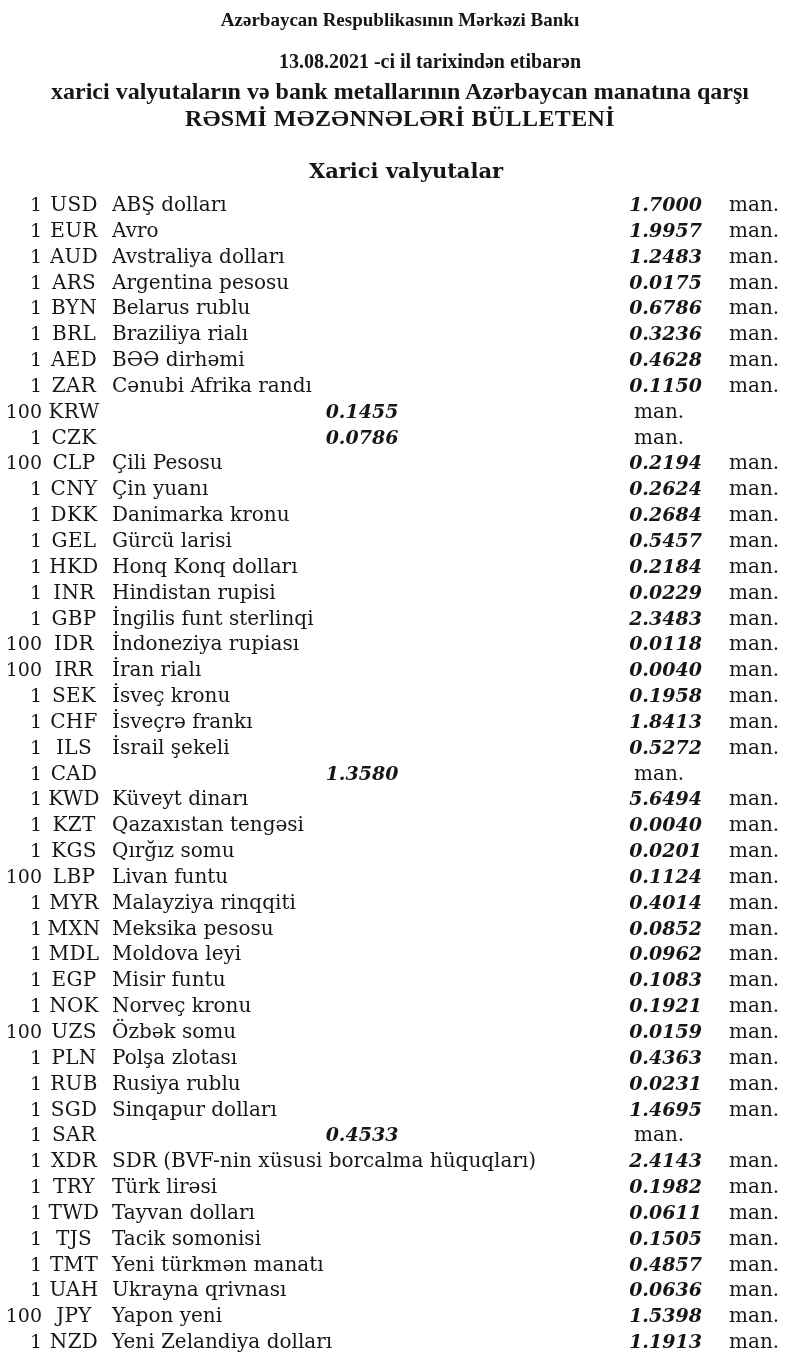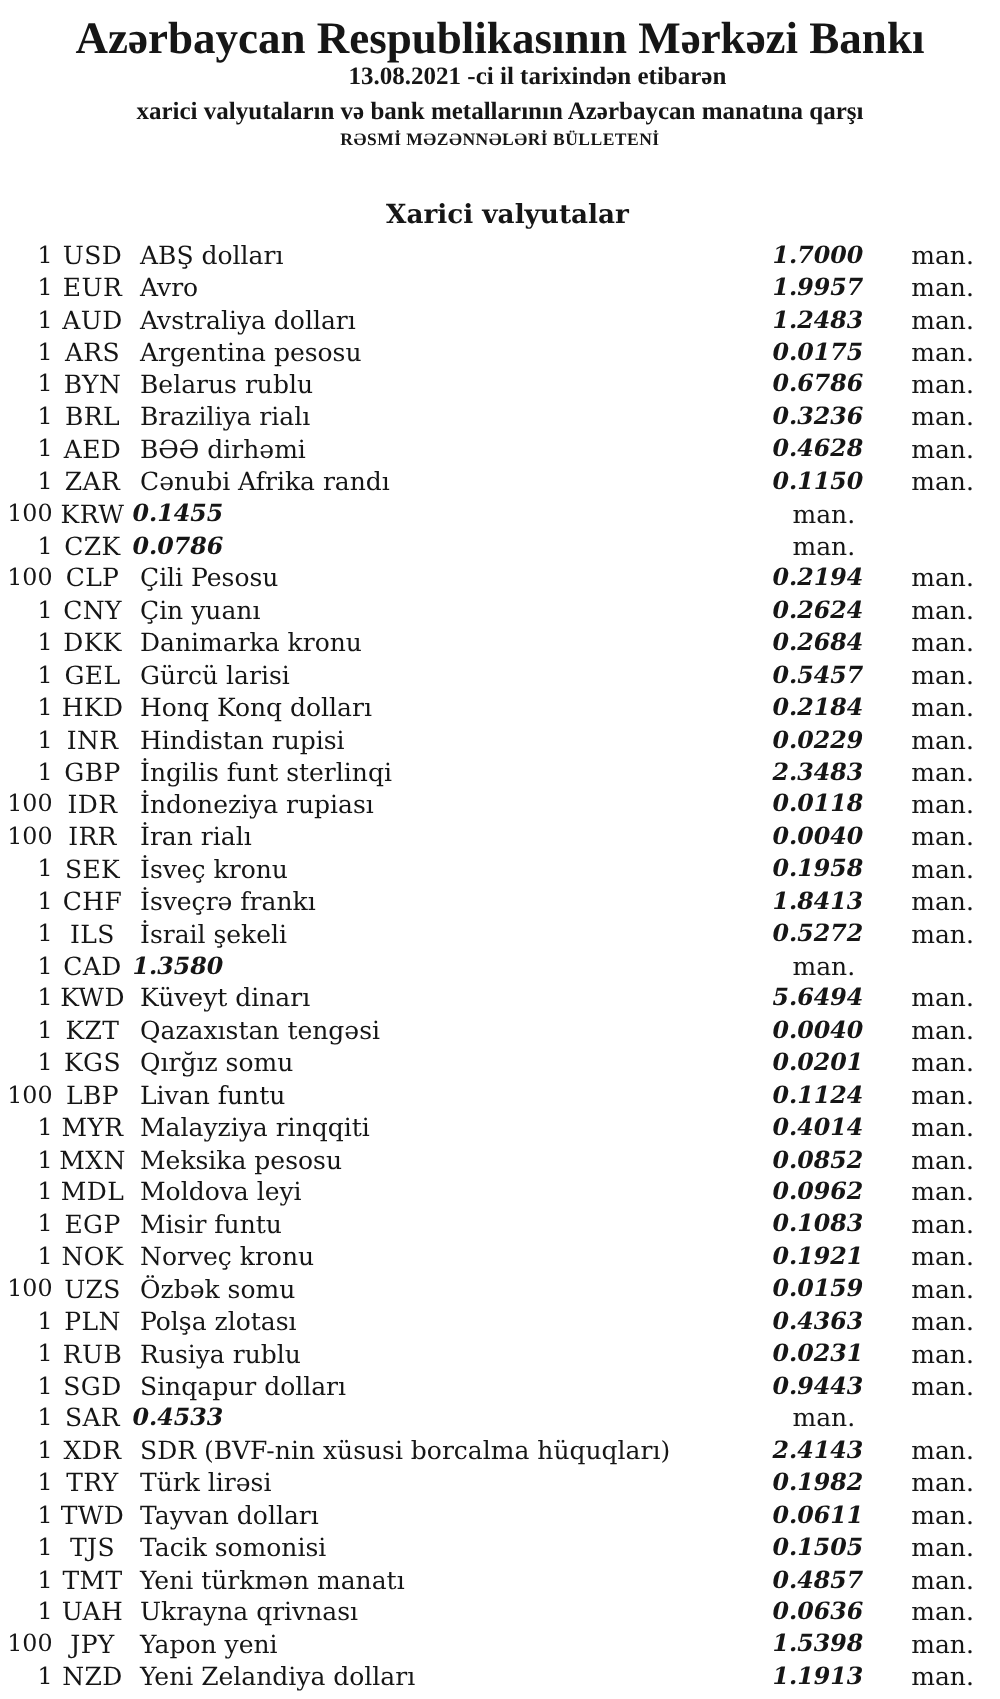--- a/index.html
+++ b/index.html
@@ -10,24 +10,24 @@
     overflow: hidden;
     position: relative;
     color: #161616;
     font-family: "DejaVu Serif", serif;
   }
   .abs { position: absolute; left: 0; right: 0; }
   .center { text-align: center; }
 
   
   .h-line { font-family: "Liberation Serif", serif; font-weight: bold; white-space: nowrap; }
-  .t1 { top: 9px;  font-size: 36px; }
+  .t1 { top: 9px;  font-size: 19px; }
   .t2 { top: 50px; font-size: 20px; transform: translateX(30px); }
-  .t3 { top: 78px; font-size: 20px; }
-  .t4 { top: 105px; font-size: 14px; letter-spacing: 0.4px; }
+  .t3 { top: 78px; font-size: 24px; }
+  .t4 { top: 105px; font-size: 24px; letter-spacing: 0.4px; }
 
   
   .section-title {
     top: 158px;
     font-size: 21px;
     font-weight: bold;
     transform: translateX(6px);
   }
 
   
@@ -38,21 +38,21 @@
     padding-right: 25px;
     height: 25.85px;
     align-items: center;
     font-size: 20px;
     line-height: 25.85px;
     white-space: nowrap;
   }
   .cell-nominal { text-align: right; font-size: 19px; }
   .cell-code    { text-align: center; letter-spacing: 0.3px; }
   .cell-name    { padding-left: 6px; overflow: hidden; }
-  .cell-rate    { text-align: left; font-weight: bold; font-style: italic; font-size: 19px; }
+  .cell-rate    { text-align: center; font-weight: bold; font-style: italic; font-size: 19px; }
   .cell-unit    { padding-left: 16px; }
 </style>
 </head>
 <body>
 
 <div class="abs center h-line t1">Azərbaycan Respublikasının Mərkəzi Bankı</div>
 <div class="abs center h-line t2">13.08.2021 -ci il tarixindən etibarən</div>
 <div class="abs center h-line t3">xarici valyutaların və bank metallarının Azərbaycan manatına qarşı</div>
 <div class="abs center h-line t4">RƏSMİ MƏZƏNNƏLƏRİ BÜLLETENİ</div>
 
@@ -333,21 +333,21 @@
     <span class="cell-code">RUB</span>
     <span class="cell-name">Rusiya rublu</span>
     <span class="cell-rate">0.0231</span>
     <span class="cell-unit">man.</span>
   </div>
 
   <div class="rate-row">
     <span class="cell-nominal">1</span>
     <span class="cell-code">SGD</span>
     <span class="cell-name">Sinqapur dolları</span>
-    <span class="cell-rate">0.9443</span>
+    <span class="cell-rate">1.4695</span>
     <span class="cell-unit">man.</span>
   </div>
 
   <div class="rate-row">
     <span class="cell-nominal">1</span>
     <span class="cell-code">SAR</span>
     <span class="cell-rate">0.4533</span>
     <span class="cell-unit">man.</span>
   </div>
 

